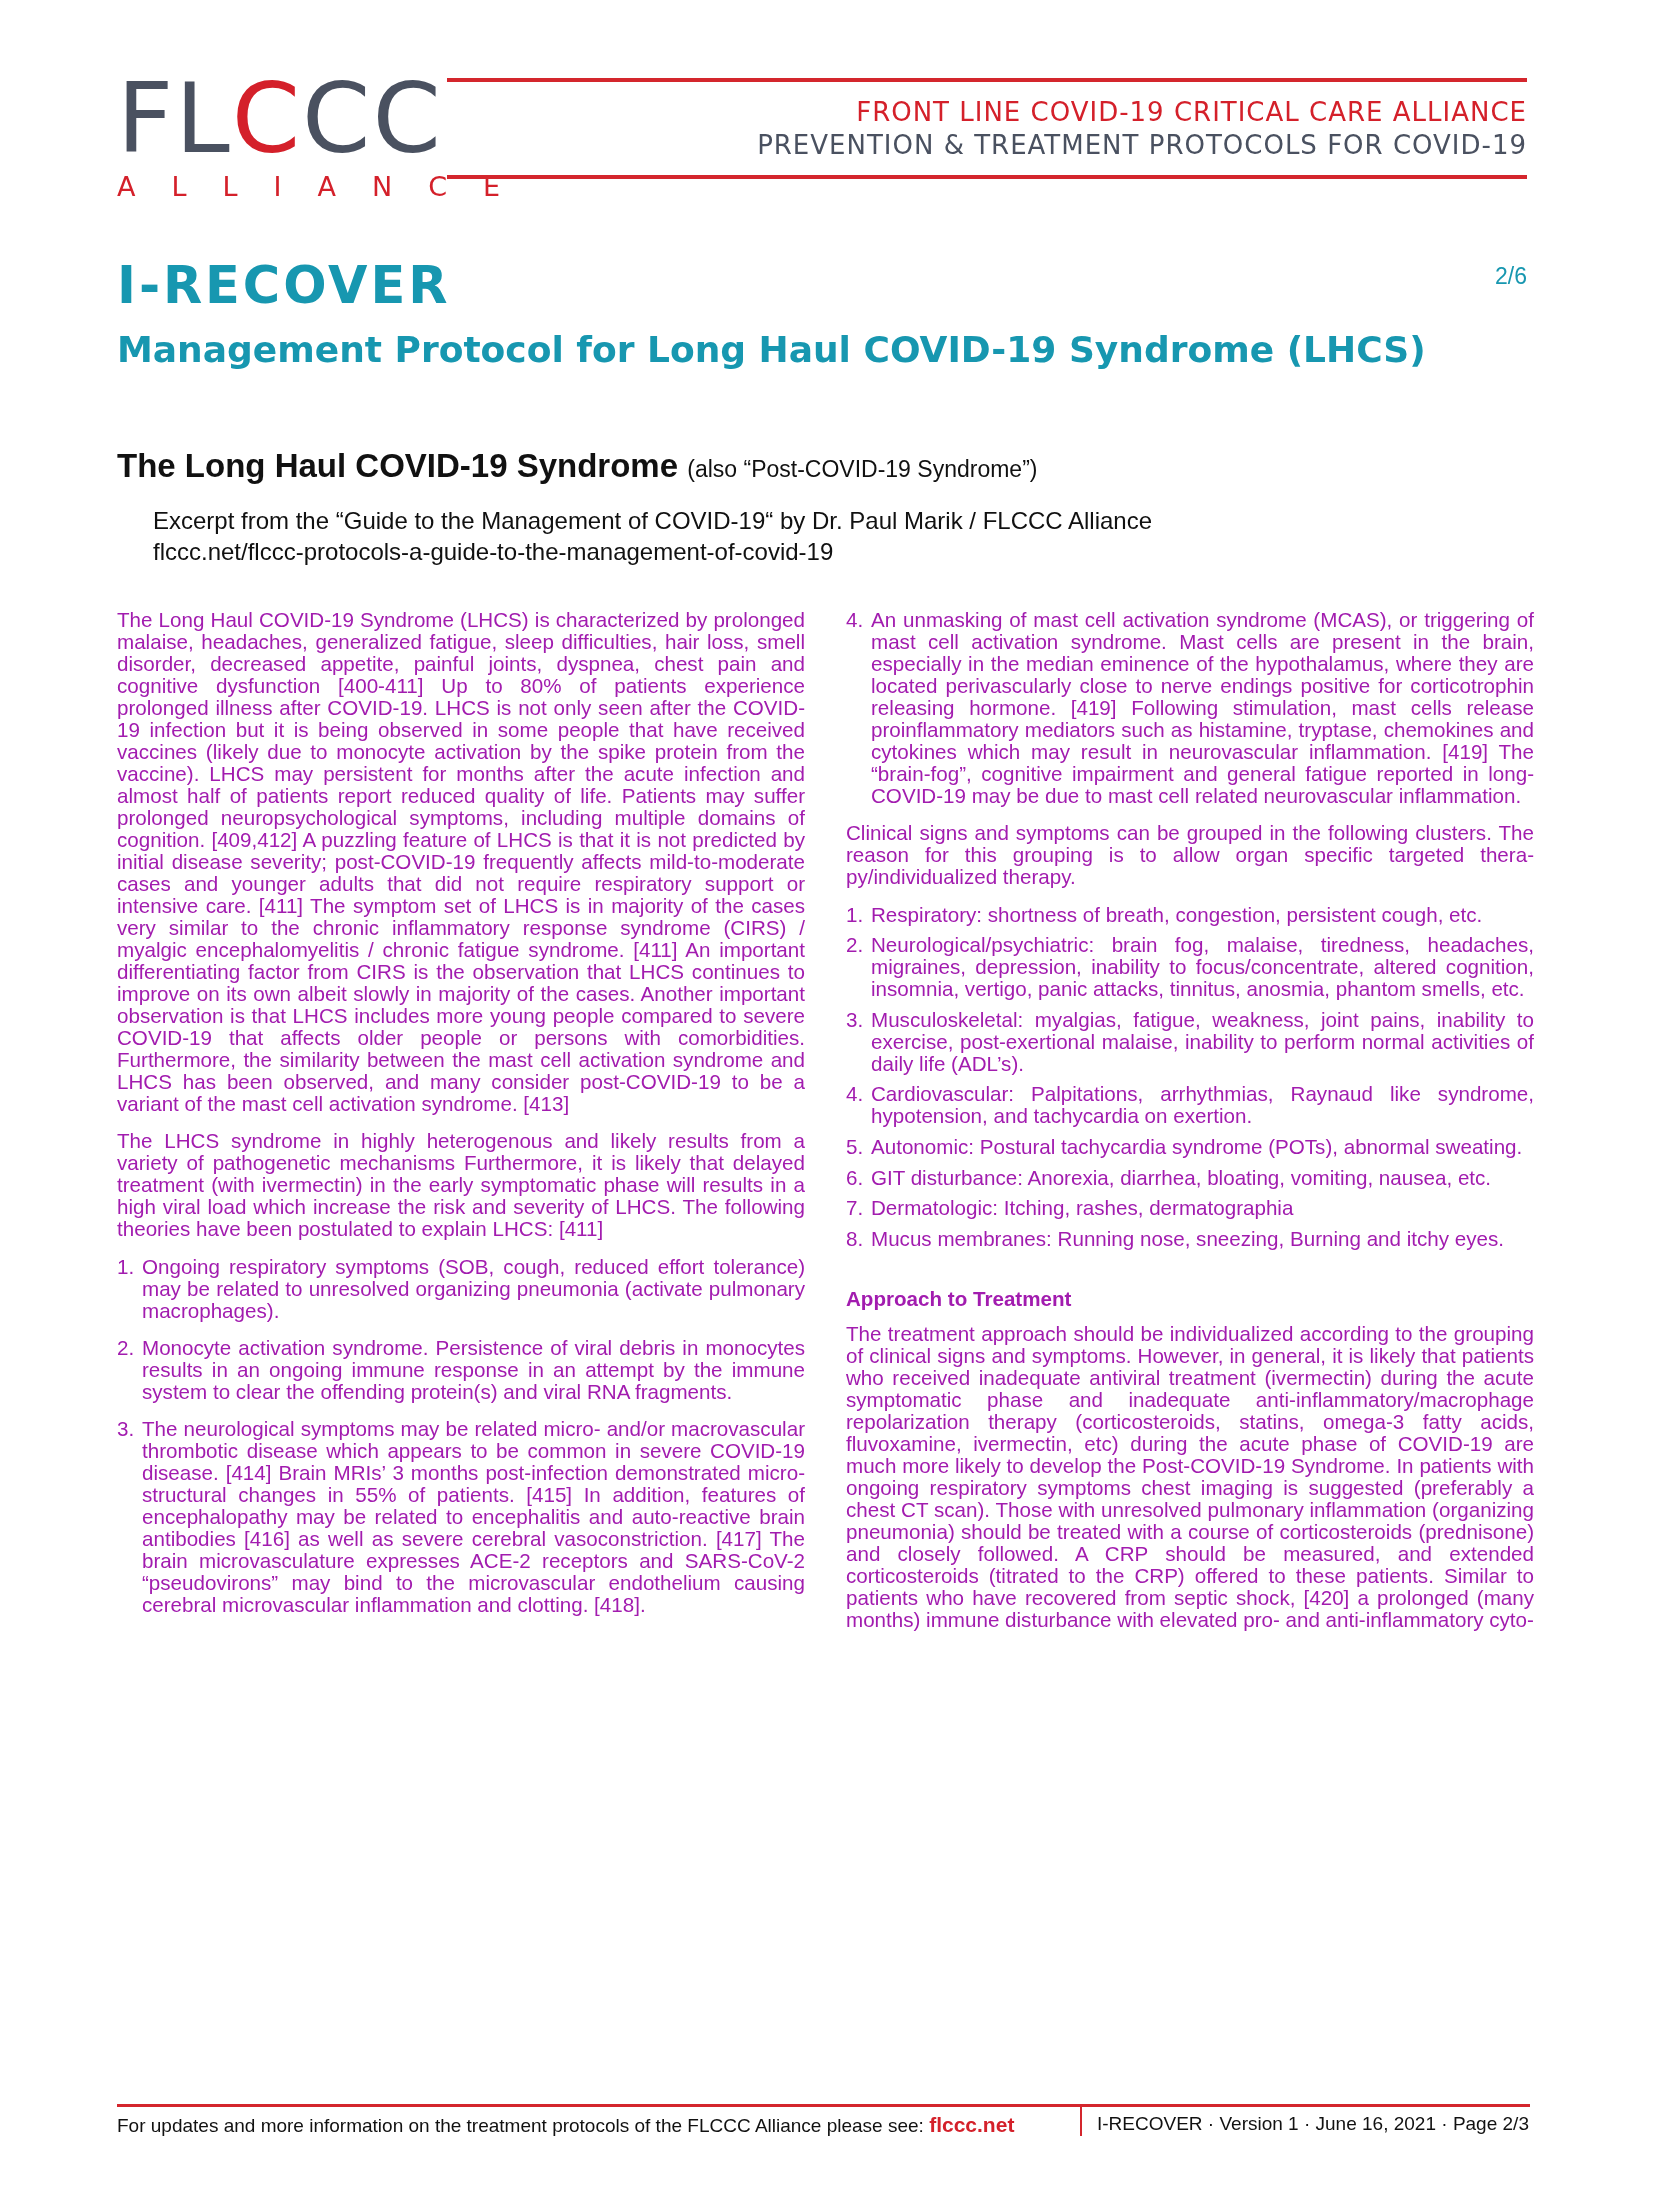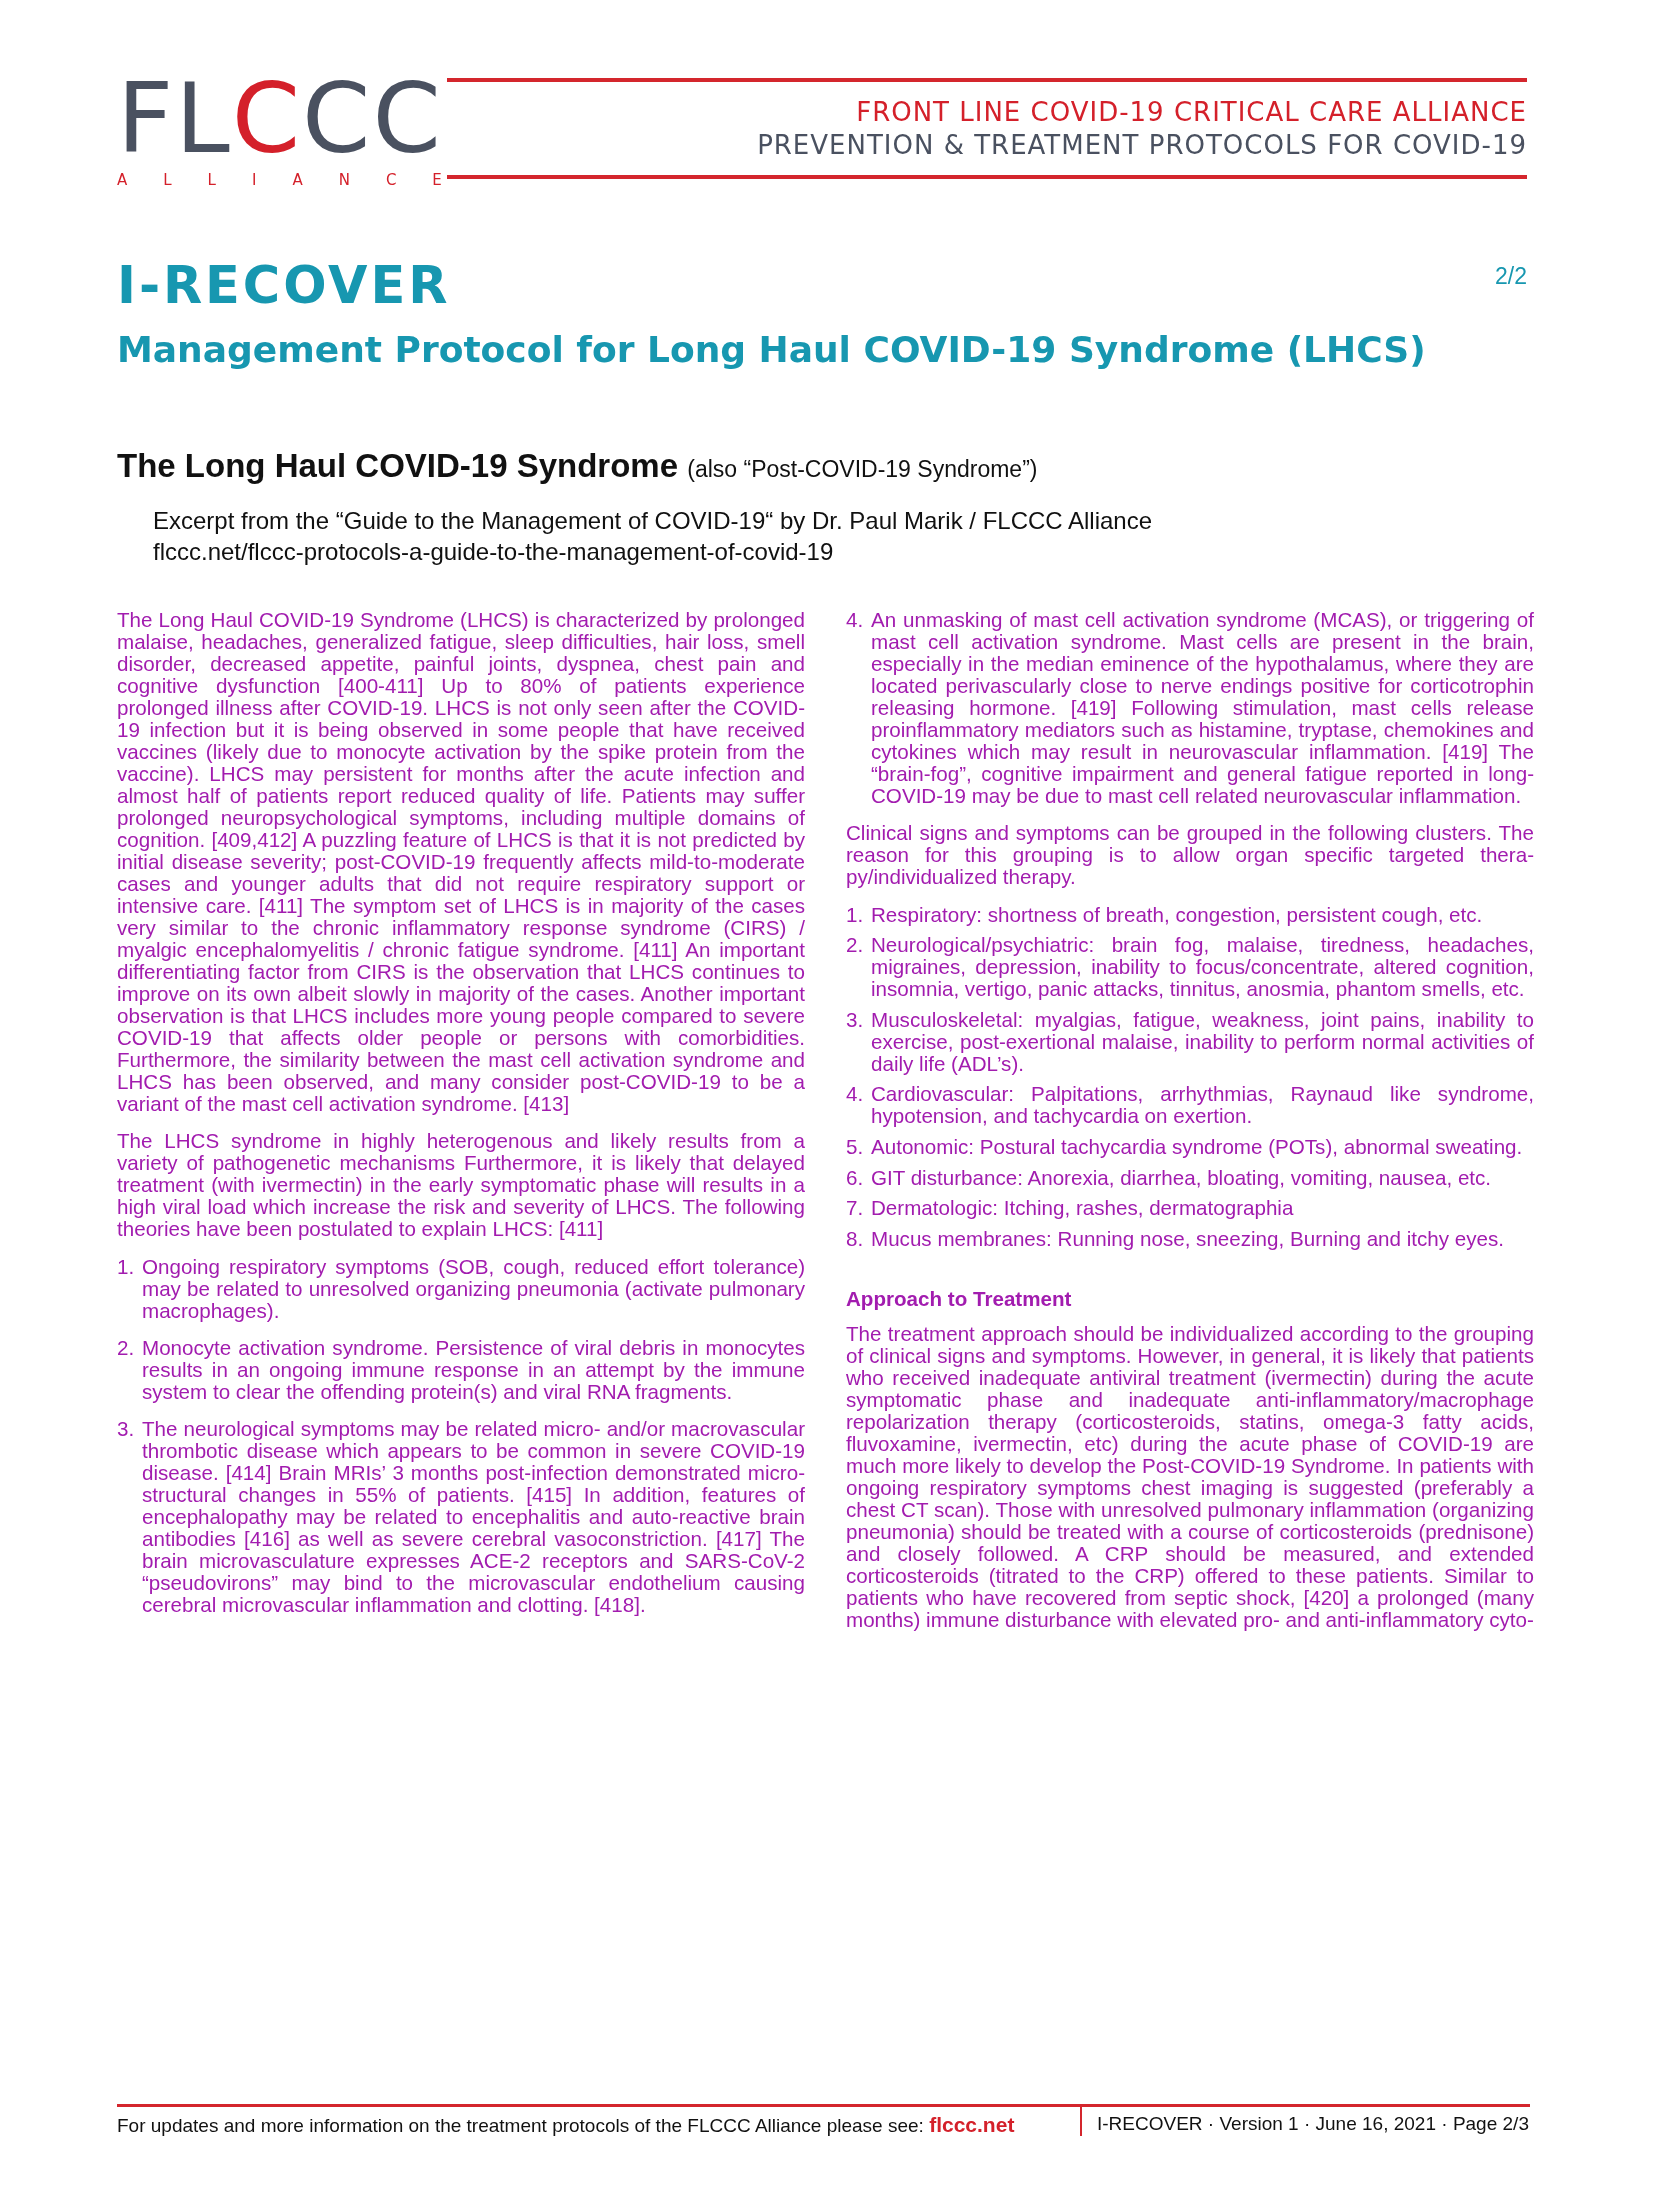--- a/index.html
+++ b/index.html
@@ -3,21 +3,21 @@
 <meta charset="utf-8">
 <style>
   * { box-sizing: border-box; margin: 0; padding: 0; }
   html, body { width: 1663px; height: 2208px; background: #ffffff; }
   body { position: relative; font-family: "Liberation Sans", "DejaVu Sans", sans-serif; color: #111; overflow: hidden; }
 
   
   .logo { position: absolute; left: 117px; top: 75px; width: 306px; }
   .logo-word { font-family: "DejaVu Sans", sans-serif; font-size: 96px; line-height: 88px; letter-spacing: 1.9px; color: #4a5160; font-weight: normal; white-space: nowrap; transform: scaleX(1.02); transform-origin: left; }
   .logo-word .red { color: #d4202a; }
-  .logo-sub { margin-top: 7.6px; font-family: "DejaVu Sans", sans-serif; font-size: 15px; color: #d4202a; letter-spacing: 36px; white-space: nowrap; }
+  .logo-sub { margin-top: 7.6px; font-family: "DejaVu Sans", sans-serif; font-size: 27px; color: #d4202a; letter-spacing: 36px; white-space: nowrap; }
 
   .hdr-line { position: absolute; left: 447px; width: 1080px; height: 3.8px; background: #d4262d; }
   .hdr-line.top { top: 78px; }
   .hdr-line.bot { top: 175px; }
   .hdr-text { position: absolute; right: 136px; top: 96px; text-align: right; font-family: "DejaVu Sans", sans-serif; margin-left: 44px; }
   .hdr-text .l1 { font-size: 26px; color: #d4202a; letter-spacing: 1px; line-height: 32.5px; }
   .hdr-text .l2 { font-size: 26px; color: #4a5160; letter-spacing: 1px; line-height: 32.5px; }
 
   
   .main-title { position: absolute; left: 117px; top: 256px; font-family: "DejaVu Sans", sans-serif; font-weight: bold; font-size: 51px; color: #1797b0; letter-spacing: 2.9px; }
@@ -54,21 +54,21 @@
   <div class="logo-sub">ALLIANCE</div>
 </div>
 <div class="hdr-line top"></div>
 <div class="hdr-text">
   <div class="l1">FRONT LINE COVID-19 CRITICAL CARE ALLIANCE</div>
   <div class="l2">PREVENTION &amp; TREATMENT PROTOCOLS FOR COVID-19</div>
 </div>
 <div class="hdr-line bot"></div>
 
 <div class="main-title">I-RECOVER</div>
-<div class="page-num">2/2</div>
+<div class="page-num">2/6</div>
 <div class="subtitle">Management Protocol for Long Haul COVID-19 Syndrome (LHCS)</div>
 
 <div class="sec-title"><span>The Long Haul COVID-19 Syndrome</span> <span class="aka">(also “Post-COVID-19 Syndrome”)</span></div>
 <div class="excerpt">
   <div>Excerpt from the “Guide to the Management of COVID-19“ by Dr. Paul Marik / FLCCC Alliance</div>
   <div>flccc.net/flccc-protocols-a-guide-to-the-management-of-covid-19</div>
 </div>
 
 <div class="col left">
   <p>The Long Haul COVID-19 Syndrome (LHCS) is characterized by pro­longed malaise, headaches, generalized fatigue, sleep difficulties, hair loss, smell disorder, decreased appetite, painful joints, dyspnea, chest pain and cognitive dysfunction [400-411] Up to 80% of patients experience prolonged illness after COVID-19. LHCS is not only seen after the COVID-19 infection but it is being observed in some people that have received vaccines (likely due to monocyte activation by the spike protein from the vaccine). LHCS may persistent for months after the acute infection and almost half of patients report reduced quality of life. Patients may suffer prolonged neuropsychological symptoms, including multiple domains of cognition. [409,412]  A puzzling feature of LHCS is that it is not predicted by initial disease severity; post-CO­VID-19 frequently affects mild-to-moderate cases and younger adults that did not require respiratory support or intensive care. [411] The symptom set of LHCS is in majority of the cases very similar to the chronic inflammatory response syndrome (CIRS) / myalgic encephalo­myelitis / chronic fatigue syndrome. [411] An important differentiating factor from CIRS is the observation that LHCS continues to improve on its own albeit slowly in majority of the cases. Another important observation is that LHCS includes more young people compared to severe COVID-19 that affects older people or persons with comor­bidities. Furthermore, the similarity between the mast cell activation syndrome and LHCS has been observed, and many consider post-COVID-19 to be a variant of the mast cell activation syndrome. [413]</p>

